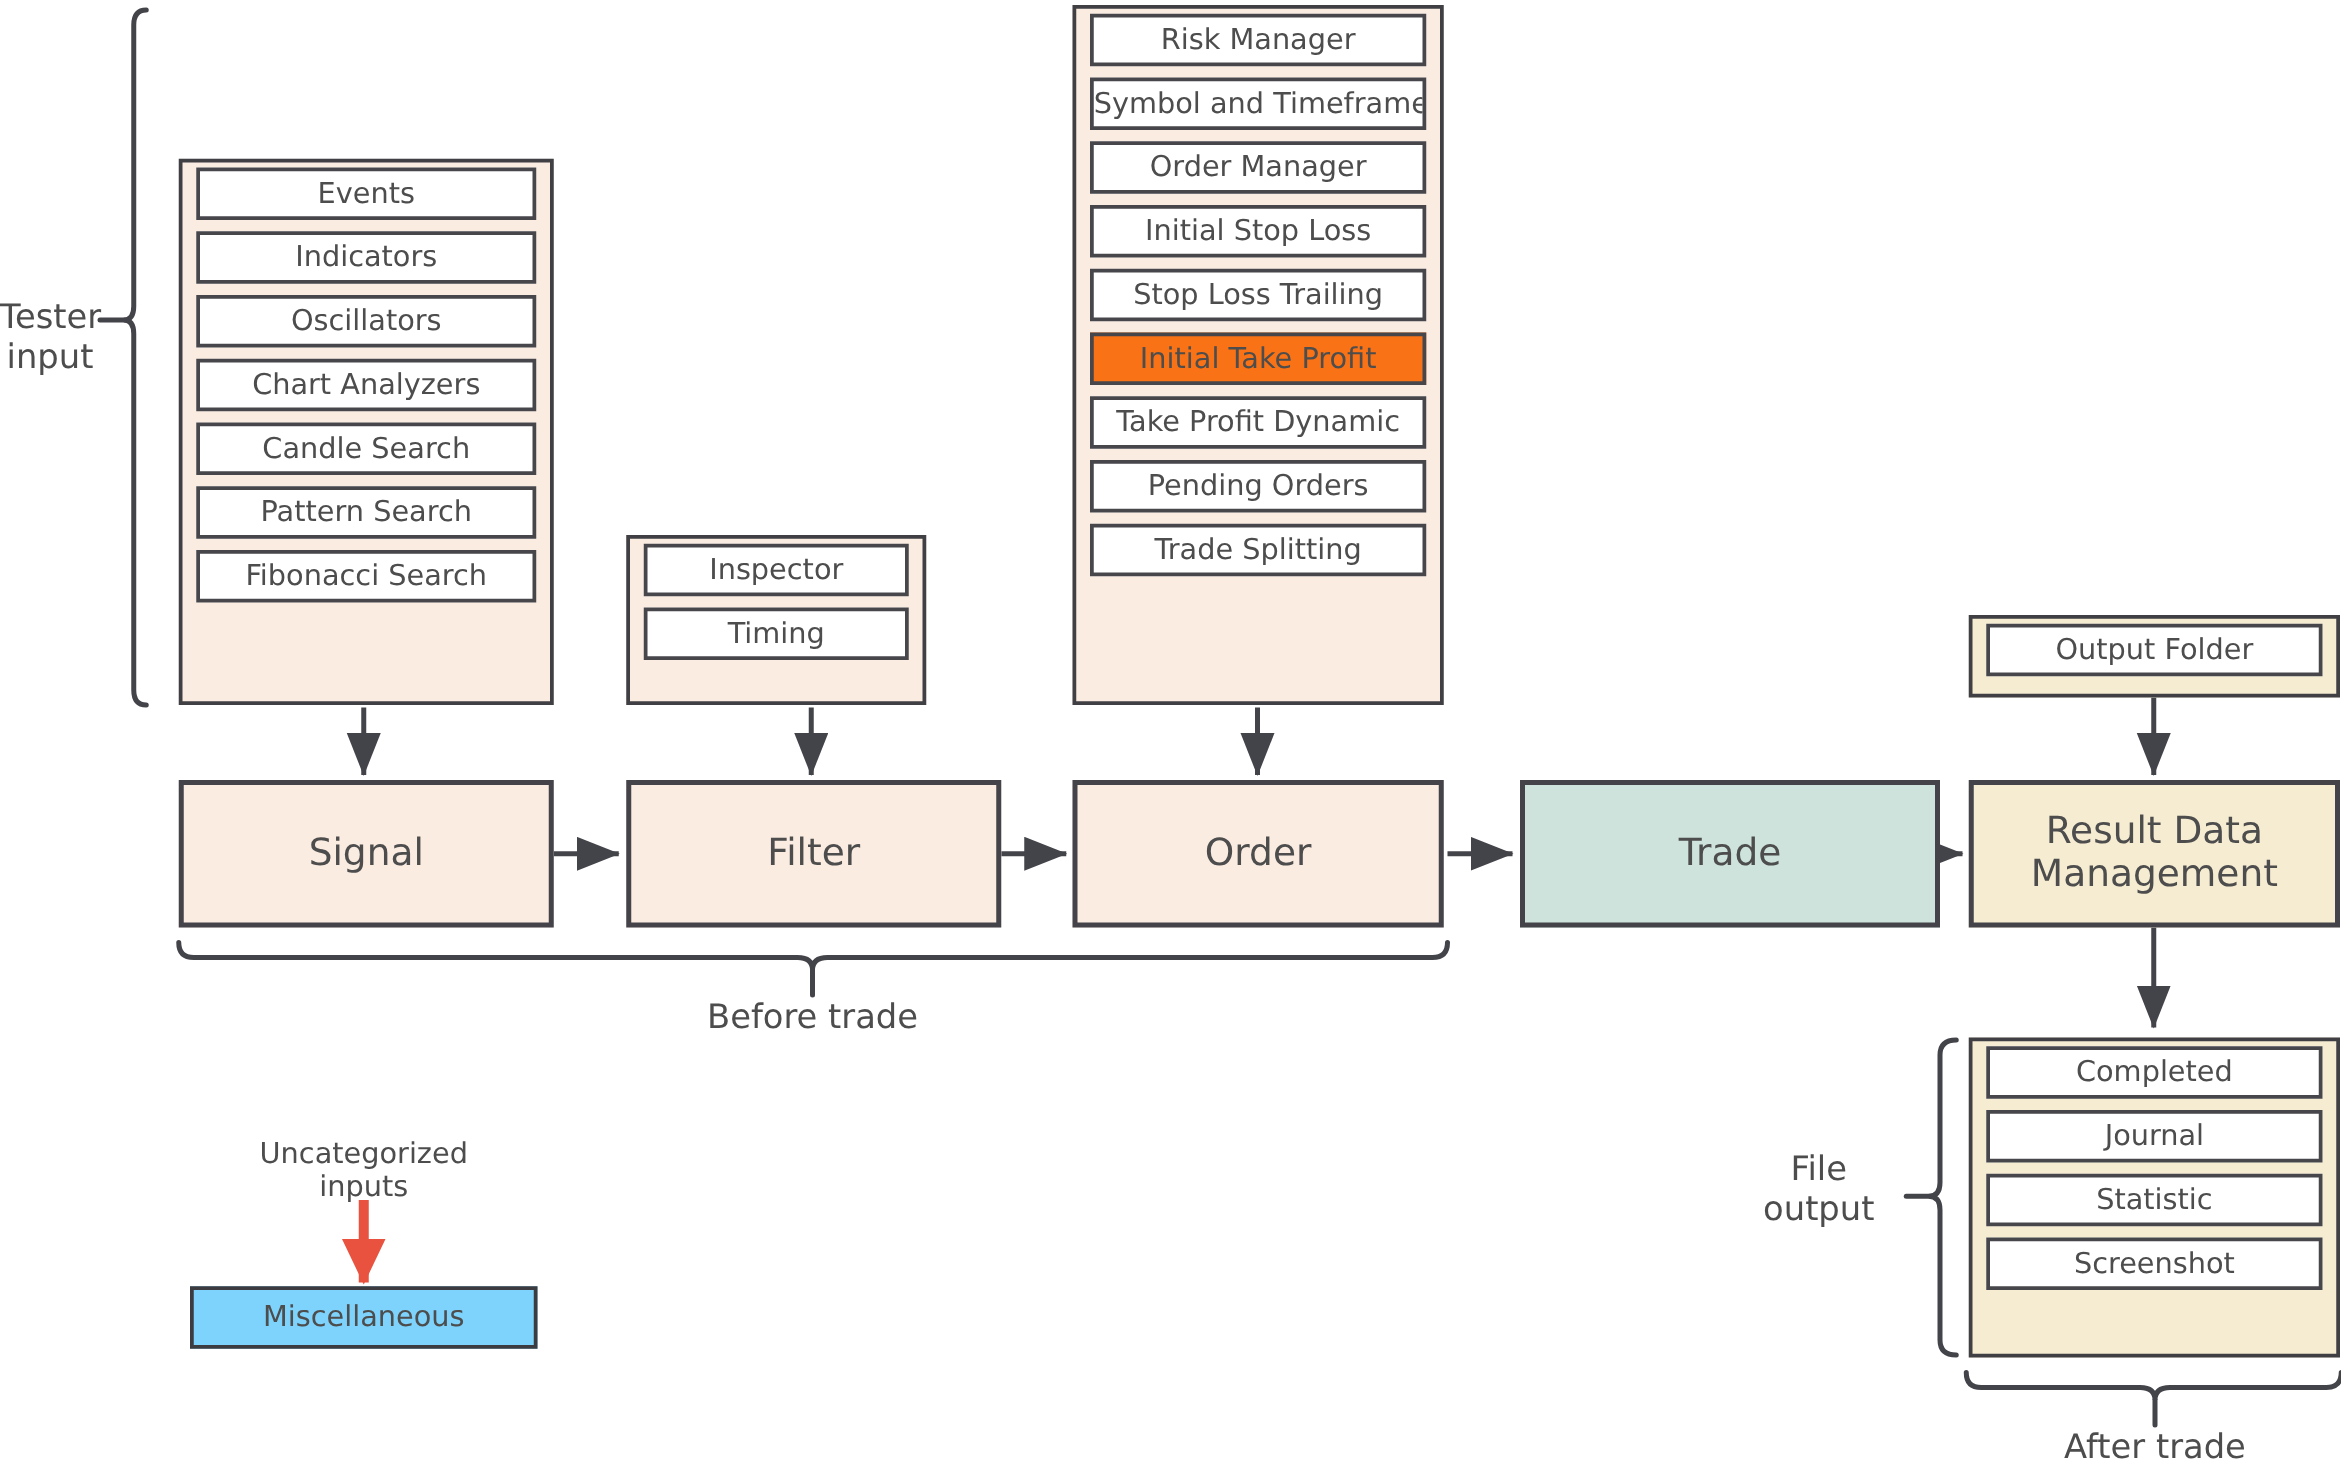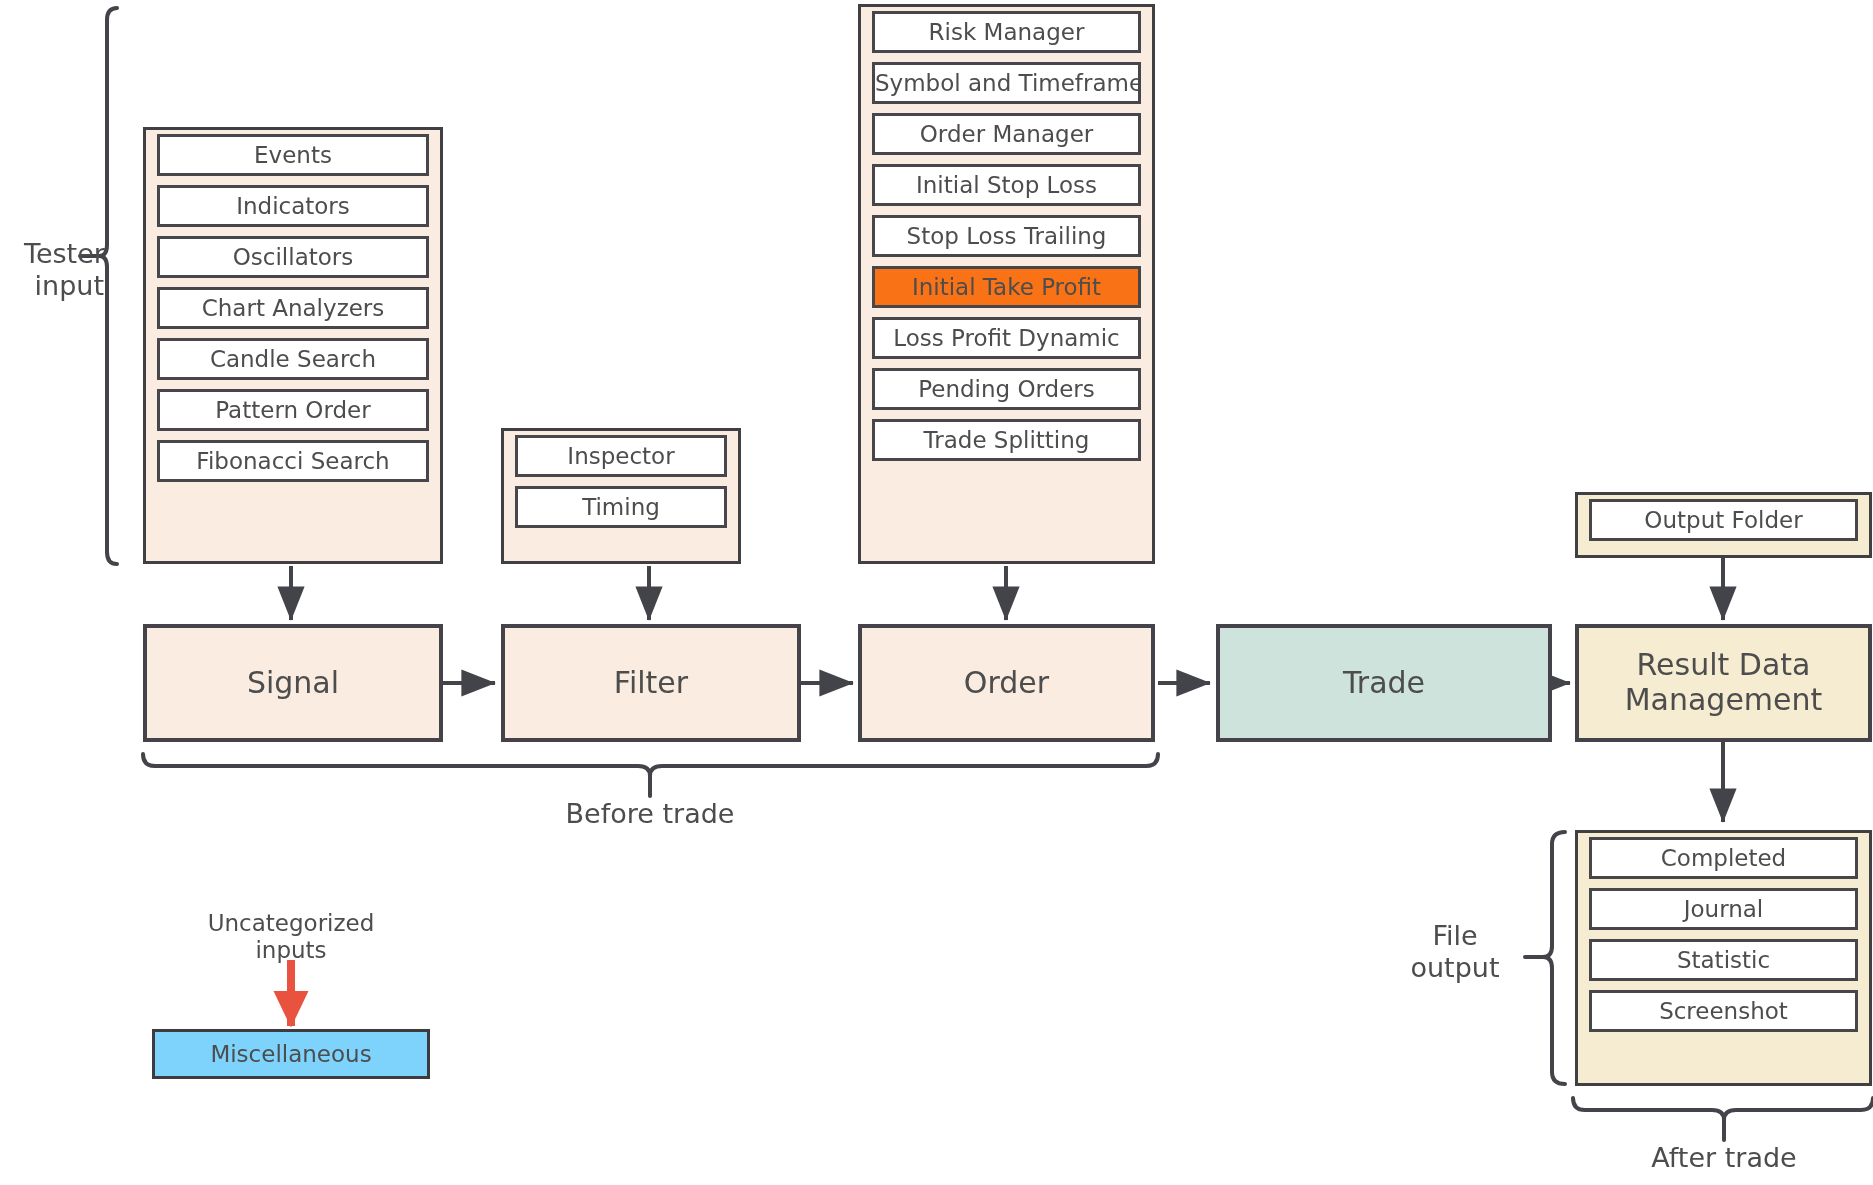--- a/index.html
+++ b/index.html
@@ -152,37 +152,37 @@
 
     <line x1="291" y1="960" x2="291" y2="1026" stroke="#e8523f" stroke-width="8" marker-end="url(#arrowRed)"></line>
   </svg>
 
   <div class="group-box group-peach" style="left:143px; top:127px; width:300px; height:437px;">
     <div class="chip">Events</div>
     <div class="chip">Indicators</div>
     <div class="chip">Oscillators</div>
     <div class="chip">Chart Analyzers</div>
     <div class="chip">Candle Search</div>
-    <div class="chip">Pattern Order</div>
+    <div class="chip">Pattern Search</div>
     <div class="chip">Fibonacci Search</div>
   </div>
 
   <div class="group-box group-peach" style="left:501px; top:428px; width:240px; height:136px;">
     <div class="chip">Inspector</div>
     <div class="chip">Timing</div>
   </div>
 
   <div class="group-box group-peach" style="left:858px; top:4px; width:297px; height:560px;">
     <div class="chip">Risk Manager</div>
     <div class="chip">Symbol and Timeframe</div>
     <div class="chip">Order Manager</div>
     <div class="chip">Initial Stop Loss</div>
     <div class="chip">Stop Loss Trailing</div>
     <div class="chip highlight">Initial Take Profit</div>
-    <div class="chip">Loss Profit Dynamic</div>
+    <div class="chip">Take Profit Dynamic</div>
     <div class="chip">Pending Orders</div>
     <div class="chip">Trade Splitting</div>
   </div>
 
   <div class="group-box group-cream" style="left:1575px; top:492px; width:297px; height:66px;">
     <div class="chip">Output Folder</div>
   </div>
 
   <div class="group-box group-cream" style="left:1575px; top:830px; width:297px; height:256px;">
     <div class="chip">Completed</div>
@@ -197,21 +197,21 @@
 
   <div class="stage-box fill-peach" style="left:858px; top:624px; width:297px; height:118px;">Order</div>
 
   <div class="stage-box fill-teal" style="left:1216px; top:624px; width:336px; height:118px;">Trade</div>
 
   <div class="stage-box fill-cream" style="left:1575px; top:624px; width:297px; height:118px; white-space:pre-line;">Result Data
 Management</div>
 
   <div class="plain-box" style="left:152px; top:1029px; width:278px; height:50px;">Miscellaneous</div>
 
-  <div class="label" style="left:0px; top:238px; width:80px; text-align:right;padding-left:24px;">Tester
+  <div class="label" style="left:0px; top:238px; width:80px; text-align:center;">Tester
 input</div>
 
   <div class="label" style="left:450px; top:798px; width:400px;">Before trade</div>
 
   <div class="label" style="left:1524px; top:1142px; width:400px;">After trade</div>
 
   <div class="label" style="left:1385px; top:920px; width:140px;">File
 output</div>
 
   <div class="label small" style="left:161px; top:910px; width:260px;">Uncategorized

